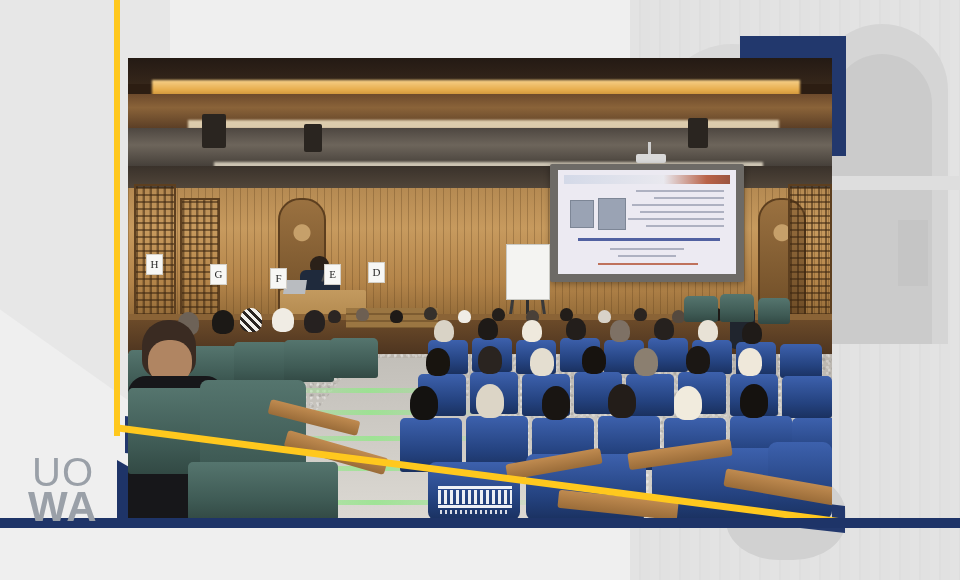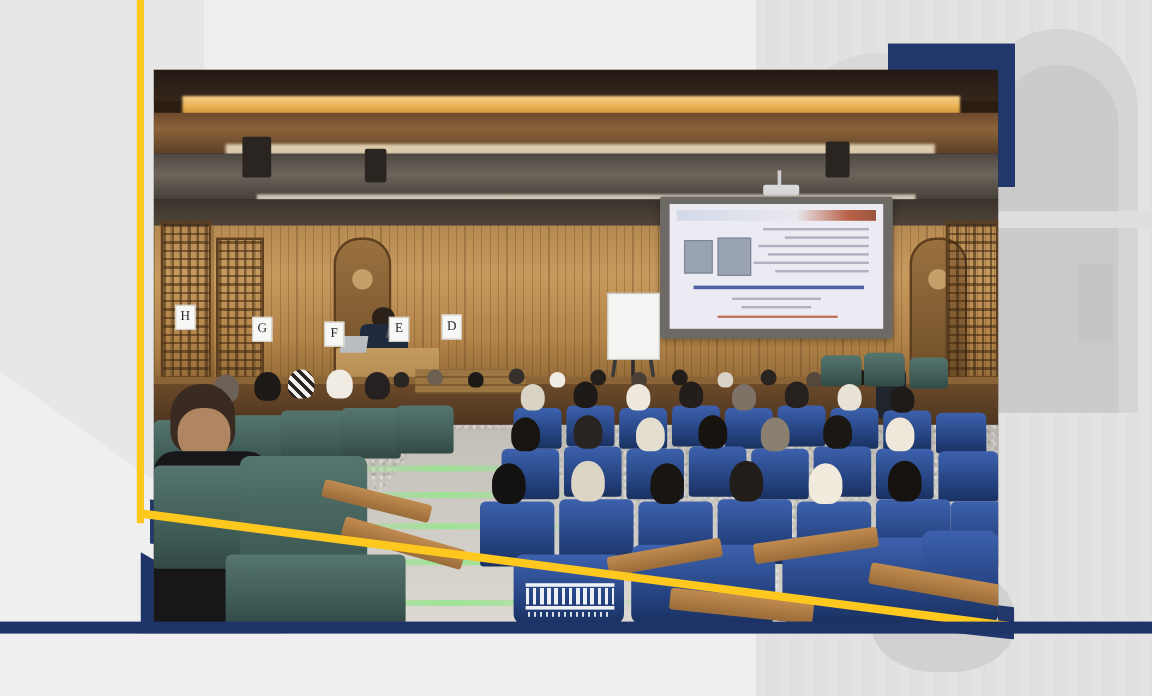--- a/index.html
+++ b/index.html
@@ -389,14 +389,18 @@
       <div class="wm-sub"></div>
     </div>
 
   </div>
 
   <div class="yellow-v"></div>
   <div class="yellow-d"></div>
 
   <div class="navy-bar"></div>
 
+  <div class="logo">
+    <div class="logo-row logo-uo">UO</div>
+    <div class="logo-row logo-wa">WA</div>
+  </div>
 
 </div>
 
 </body></html>

